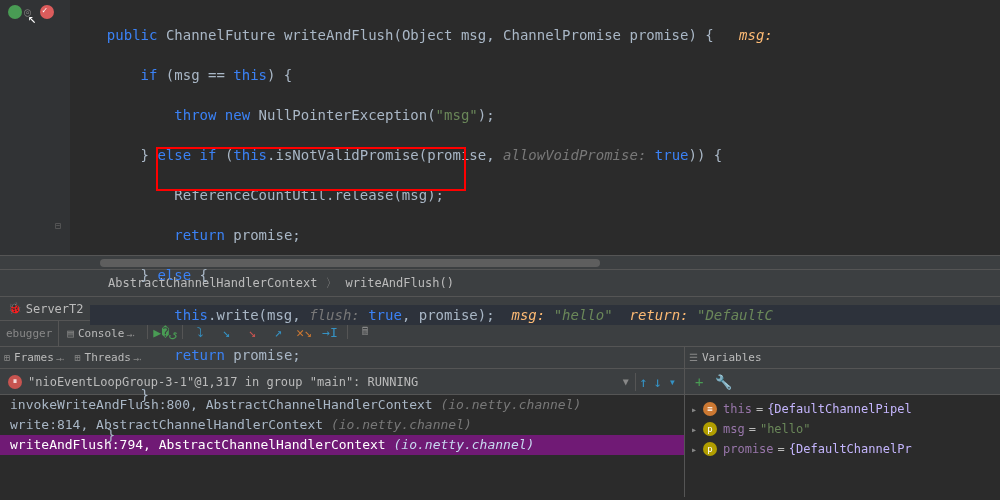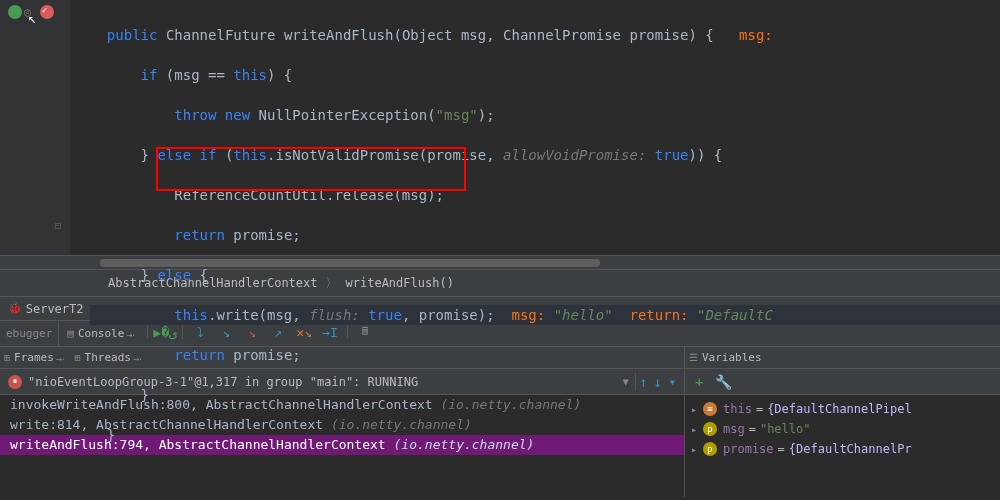--- a/index.html
+++ b/index.html
@@ -12,21 +12,21 @@
 .gi-target{color:#787878;font-size:12px}
 .gi-red{background:#db5c5c;border-radius:50%;position:relative}
 .gi-red::after{content:'✓';color:#fff;font-size:9px;position:absolute;top:0;left:2px}
 .cursor{position:absolute;top:10px;left:28px;width:18px;height:18px;color:#fff;font-size:14px;pointer-events:none}
 .code{padding-left:90px;padding-top:5px;line-height:20px;white-space:pre}
 .code-line{height:20px}
 .hl-line{background:#2d323b}
 .kw{color:#3b82f6}
 .str{color:#6a8759}
 .param-hint{color:#787878;font-style:italic}
-.inline-hint{color:#f97316;}
+.inline-hint{color:#fdba74;font-style:italic}
 .val-hint{color:#6a8759;font-style:italic}
 .redbox{position:absolute;border:2px solid #ff0000;pointer-events:none}
 .collapse{position:absolute;left:55px;color:#606060;font-size:10px}
 .hscroll{height:14px;background:#3c3f41;border-top:1px solid #555}
 .hscroll-thumb{background:#5e5e5e;height:8px;width:500px;margin-left:100px;margin-top:3px;border-radius:4px}
 .breadcrumb{background:#3c3f41;height:28px;border-top:1px solid #555;border-bottom:1px solid #555;padding-left:100px;display:flex;align-items:center;color:#bbb;font-size:12px}
 .bc-item{padding:0 8px}
 .bc-sep{color:#888}
 .debug-tab{background:#3c3f41;height:24px;border-bottom:1px solid #555;display:flex;align-items:center;padding-left:8px;color:#bbb;font-size:12px}
 .bug-icon{color:#c75450;margin-right:4px;font-size:11px}

